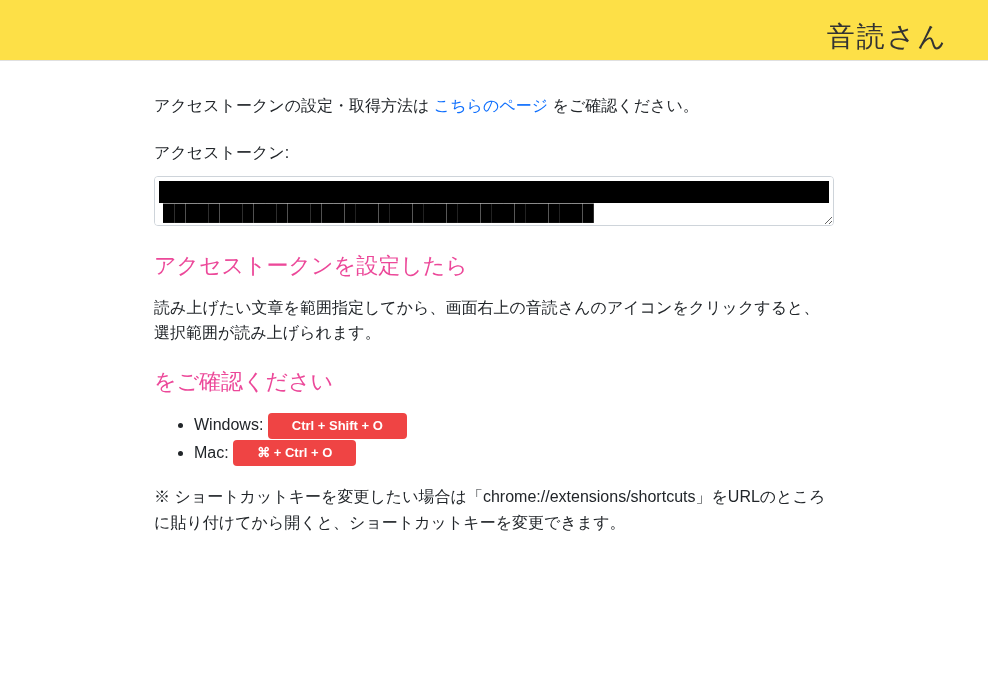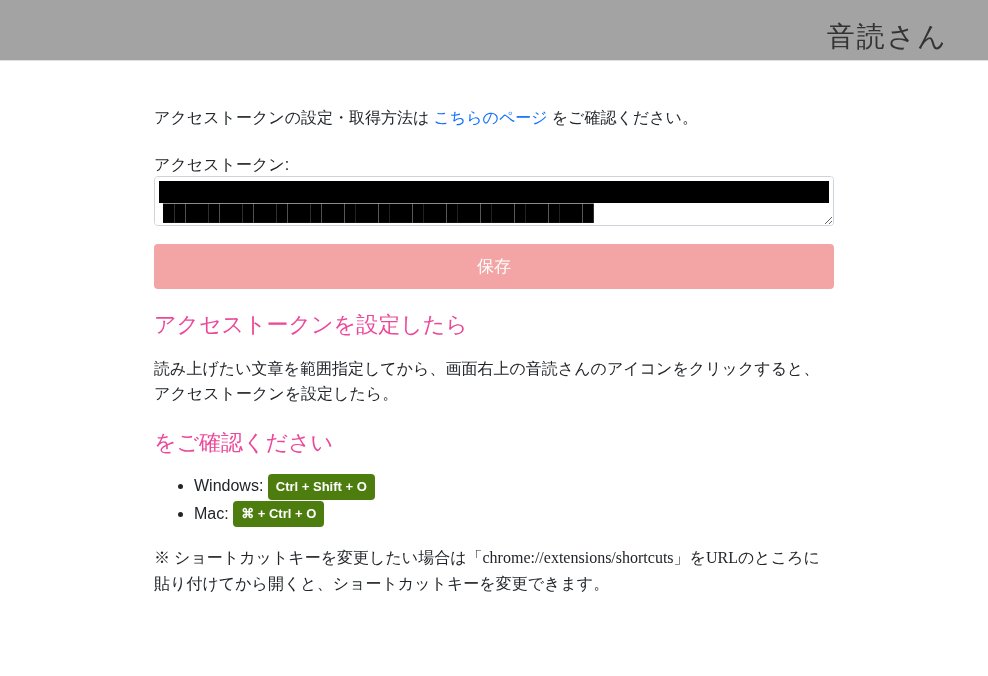--- a/index.html
+++ b/index.html
@@ -10,21 +10,21 @@
     font-family: -apple-system, BlinkMacSystemFont, "Segoe UI", "Helvetica Neue", "Hiragino Kaku Gothic ProN", "Hiragino Sans", "Yu Gothic", "Meiryo", sans-serif;
     background: #fff;
     color: #212529;
   }
   .header {
     display: flex;
     justify-content: flex-end;
     align-items: center;
     padding: 24px 40px 10px 10px;
     height: 60px;
-    background: #a3a3a3;
+    background: #fde047;
   }
   .header-title {
     font-size: 28px;
     font-family: "Yu Mincho", "Hiragino Mincho ProN", serif;
     color: #333;
     letter-spacing: 2px;
   }
   .divider {
     height: 1px;
     background: #e0e0e0;
@@ -38,21 +38,21 @@
   .intro {
     font-size: 16px;
     margin-bottom: 24px;
   }
   .intro a {
     color: #0d6efd;
     text-decoration: none;
   }
   .form-label {
     font-size: 16px;
-    margin-bottom: 0;
+    margin-bottom: 12px;
     display: block;
   }
   .textarea-wrapper {
     position: relative;
     width: 100%;
     margin-bottom: 14px;
   }
   .textarea-wrapper textarea {
     width: 100%;
     height: 50px;
@@ -87,38 +87,37 @@
   h2 {
     font-size: 22px;
     font-weight: 500;
     margin-top: 21px;
     margin-bottom: 14px;
     color: #ec4899;
   }
   p {
     font-size: 16px;
     line-height: 1.6;
-    margin: 16px 0 14px 0;
-    font-family: Liberation Serif, serif;
+    margin: 4px 0 14px 0;
   }
   ul {
     margin: 0 0 18px 0;
     padding-left: 40px;
   }
   li {
     font-size: 16px;
     line-height: 1.7;
   }
   .kbd-badge {
     display: inline-block;
-    background: #4d7c0f;
+    background: #ef4444;
     color: #fff;
     font-size: 13px;
     font-weight: 600;
-    padding: 2px 8px;
+    padding: 2px 24px;
     border-radius: 4px;
     vertical-align: middle;
   }
 </style>
 </head>
 <body>
 
 <div class="header">
   <div class="header-title">音読さん</div>
 </div>
@@ -130,24 +129,23 @@
     <span>アクセストークンの設定・取得方法は </span><a href="#">こちらのページ</a><span> をご確認ください。</span>
   </p>
 
   <label class="form-label">アクセストークン:</label>
 
   <div class="textarea-wrapper">
     <textarea style="color: rgb(0, 0, 0); background: rgb(255, 255, 255);">████████████████████████████████████████████████████████████████████████████████████████████████</textarea>
     <div class="mask-overlay"></div>
   </div>
 
-  <button class="save-btn">保存</button>
 
   <h2>アクセストークンを設定したら</h2>
-  <p>読み上げたい文章を範囲指定してから、画面右上の音読さんのアイコンをクリックすると、アクセストークンを設定したら。</p>
+  <p>読み上げたい文章を範囲指定してから、画面右上の音読さんのアイコンをクリックすると、選択範囲が読み上げられます。</p>
 
   <h2>をご確認ください</h2>
 
   <ul>
     <li>
       <span>Windows: </span><span class="kbd-badge">Ctrl + Shift + O</span>
     </li>
     <li>
       <span>Mac: </span><span class="kbd-badge">⌘ + Ctrl + O</span>
     </li>

